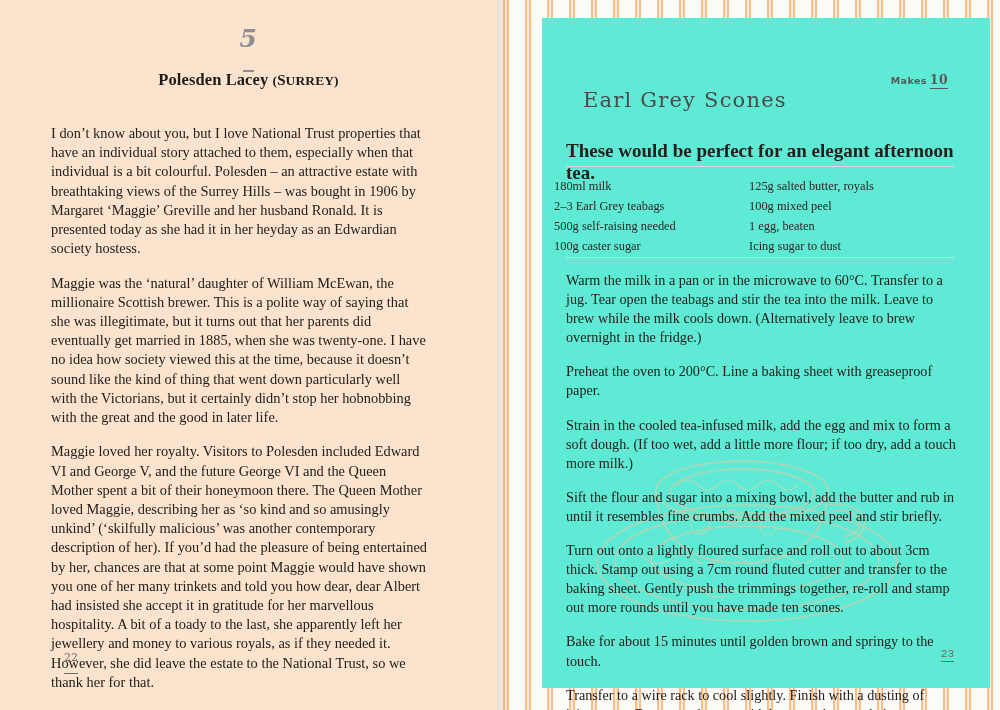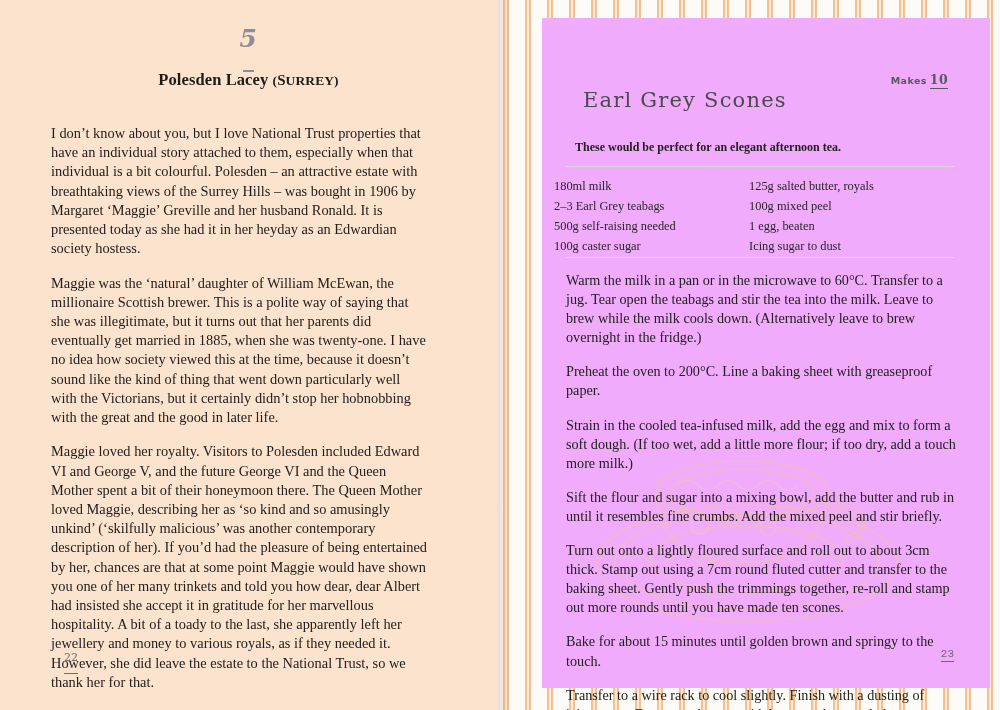--- a/index.html
+++ b/index.html
@@ -141,21 +141,21 @@
       rgba(245,170,105,0.00) 12px,
       rgba(245,170,105,0.00) 22px
     );
   }
   .inner-page {
     position: absolute;
     top: 18px;
     left: 45px;
     right: 10px;
     bottom: 22px;
-    background: #f0abfc;
+    background: #5eead4;
   }
   .watermark {
     position: absolute;
     left: 40px;
     top: 395px;
     width: 330px;
     height: 230px;
     opacity: 0.55;
     pointer-events: none;
   }
@@ -184,25 +184,25 @@
     font-family: "DejaVu Serif", serif;
     font-size: 21px;
     font-weight: normal;
     color: #4a4b4d;
     letter-spacing: 1.2px;
     margin-left: 17px;
   }
   .recipe-intro {
     position: absolute;
     top: 122px;
-    left: 33px;
+    left: 24px;
     width: 390px;
     font-family: "Liberation Serif", serif;
     font-weight: bold;
-    font-size: 12px;
+    font-size: 19px;
     color: #23201d;
   }
   .rule {
     position: absolute;
     left: 24px;
     width: 388px;
     height: 1px;
     background: #d9d9d9;
   }
   .rule-top { top: 148px; }

